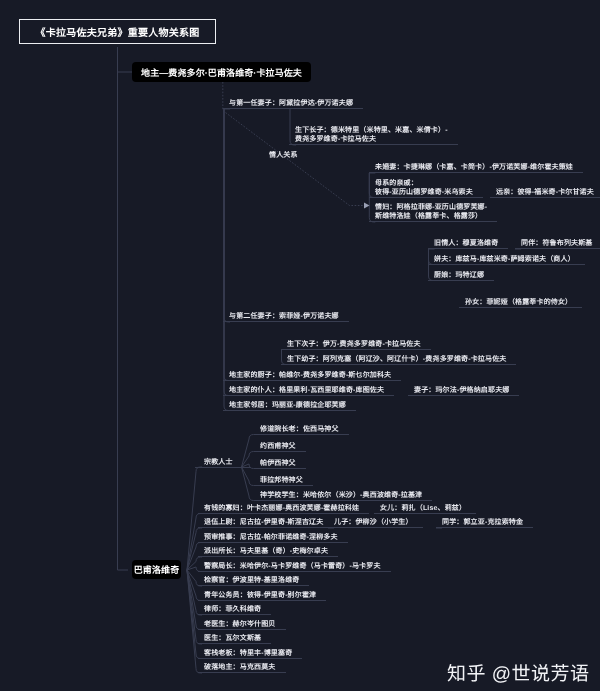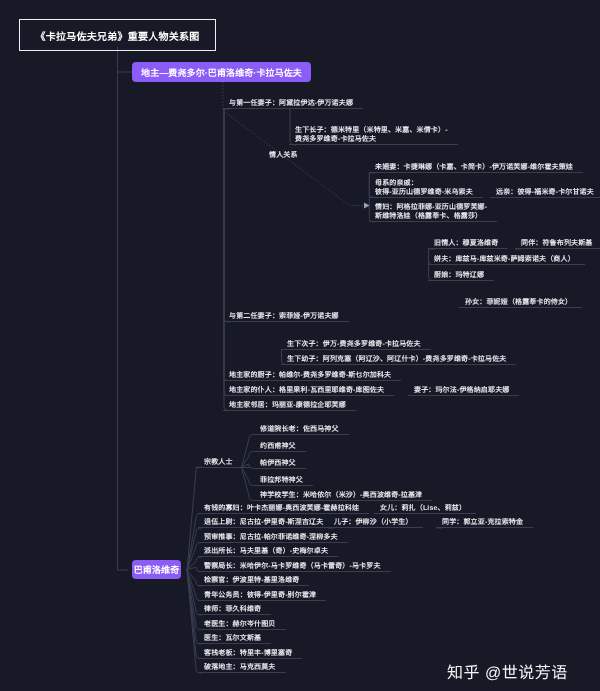--- a/index.html
+++ b/index.html
@@ -9,43 +9,43 @@
     background:#171a26;
     font-family:"Liberation Sans",sans-serif;
     color:#e6e7ed;
     position:relative;
     -webkit-font-smoothing:antialiased;
     text-rendering:geometricPrecision;
   }
   #stage{position:absolute;left:0;top:0;width:600px;height:691px;}
   svg#links{position:absolute;left:0;top:0;width:600px;height:691px;overflow:visible;}
   .ttl{
-    position:absolute;left:19px;top:19px;width:197px;height:32px;
+    position:absolute;left:19px;top:19px;width:197px;height:25px;
     border:1.6px solid #eceef2;
     box-sizing:border-box;
     display:flex;align-items:center;justify-content:center;
     font-size:10px;font-weight:700;letter-spacing:.25px;
     color:#ffffff;white-space:nowrap;
   }
   .pill{
-    position:absolute;background:#8b5cf6;border-radius:4px;
+    position:absolute;background:#000000;border-radius:4px;
     display:flex;align-items:center;justify-content:center;
     font-size:9px;font-weight:700;color:#ffffff;
     white-space:nowrap;letter-spacing:.1px;
   }
   .lf{
     position:absolute;white-space:nowrap;
     font-size:7px;font-weight:700;color:#e6e7ed;
     line-height:9px;letter-spacing:.15px;
     border-bottom:1px solid #383d50;
     padding:0 10px 0 6px;
   }
   .wm{
     position:absolute;left:447px;top:659px;
-    font-size:16px;color:#f3f4f7;font-weight:400;letter-spacing:.5px;
+    font-size:19px;color:#f3f4f7;font-weight:400;letter-spacing:.5px;
     white-space:nowrap;
   }
   #pill-landlord{left:132px;top:62px;width:179px;height:20px;}
   #pill-others{left:132px;top:560px;width:49px;height:19px;}
   #lf-lover-rel{left:269px;top:151px;border-bottom:none;padding:0;}
   #lf-religion{left:195px;top:458px;padding:0 0 0 9px;width:46.5px;}
 </style>
 </head>
 <body>
 

